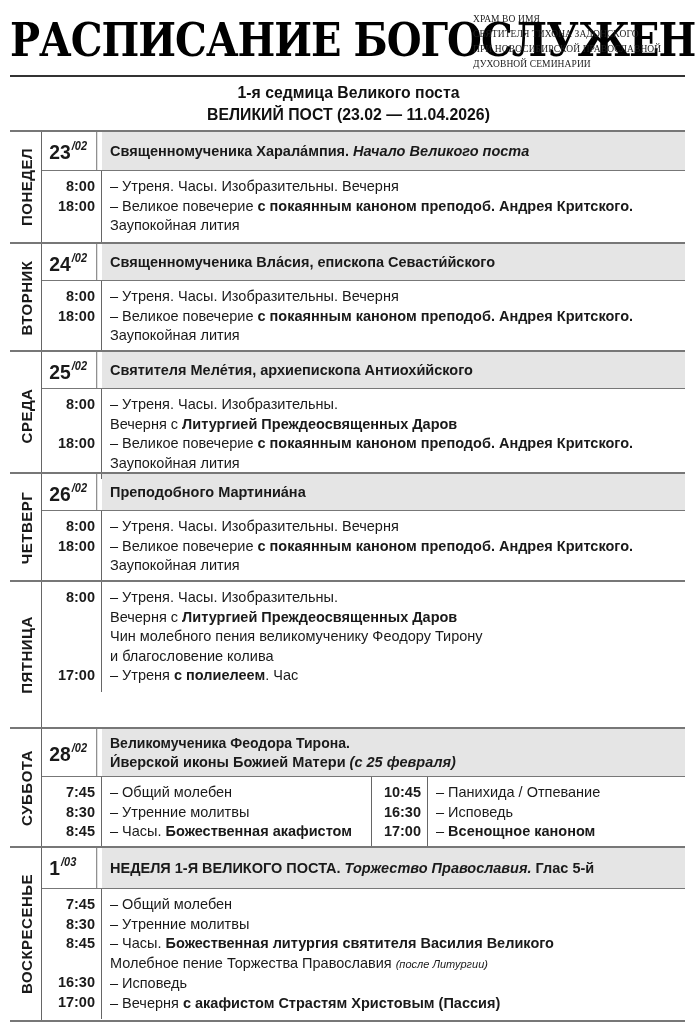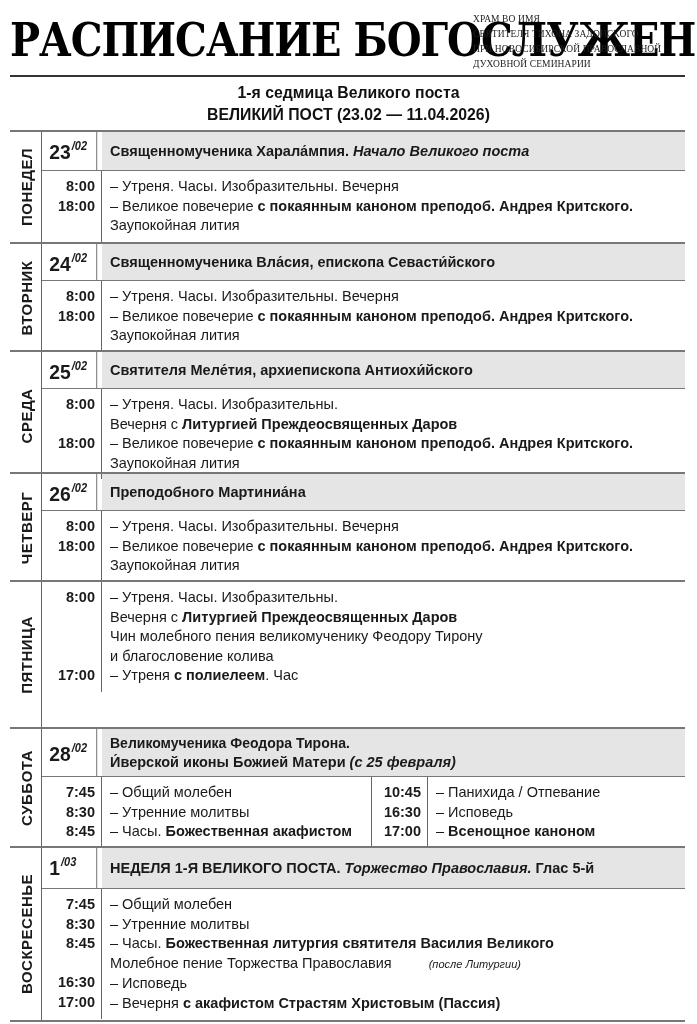--- a/index.html
+++ b/index.html
@@ -61,21 +61,21 @@
   }
   .feast-cell .small { font-size: 14px; }
   .feast-cell i { font-weight: bold; }
   .services { display: grid; grid-template-columns: 60px 1fr; }
   .times { border-right: 1.5px solid #666; padding: 6px 6px 6px 0; text-align: right; }
   .texts { padding: 6px 8px; }
   .line { font-size: 14.5px; line-height: 19.5px; white-space: nowrap; }
   .times .line { font-weight: bold; }
   b { font-weight: bold; }
   .it { }
-  .tiny { font-size: 11px; font-style: italic; margin-left: 33px; }
+  .tiny { font-size: 11px; font-style: italic; }
 
   .split { display: grid; grid-template-columns: 60px 270px 56px 1fr; }
   .split .col { padding: 6px 6px 6px 0; }
   .split .tcol { text-align: right; border-right: 1.5px solid #666; }
   .split .xcol { padding-left: 8px; }
   .split .mid { border-right: 1.5px solid #666; }
 </style>
 </head>
 <body>
 

